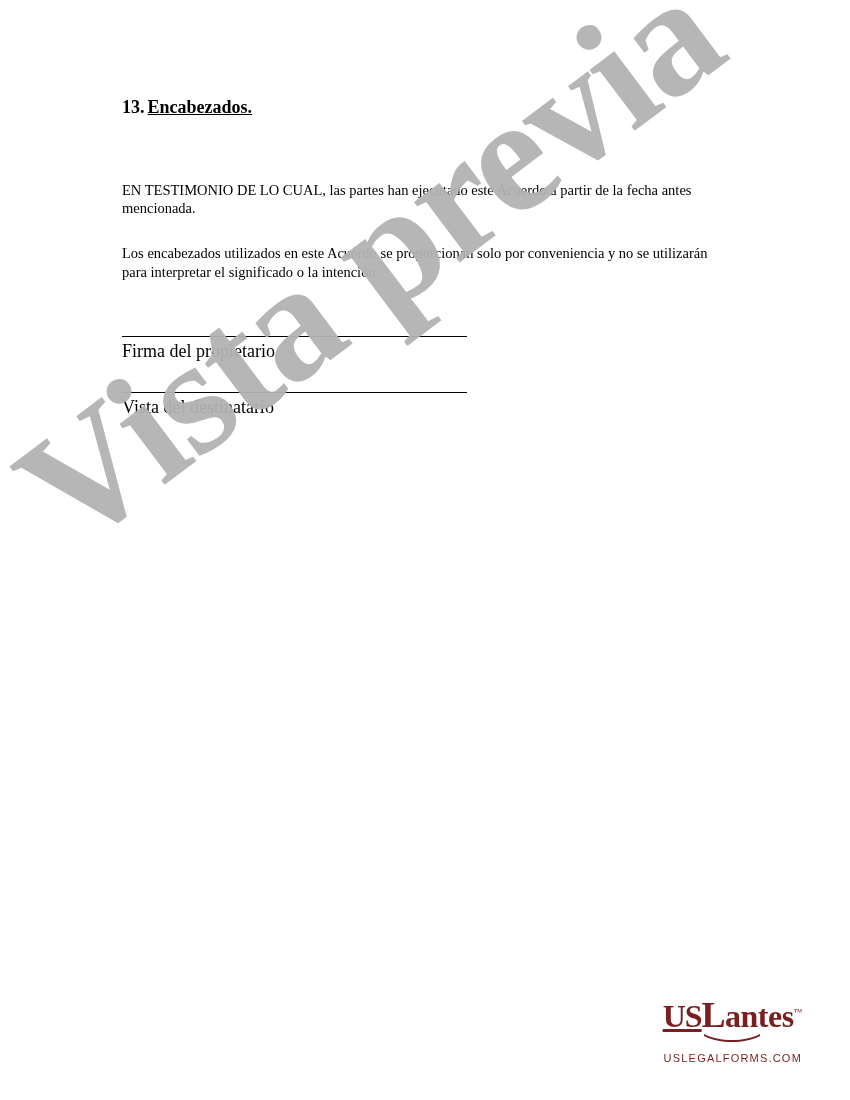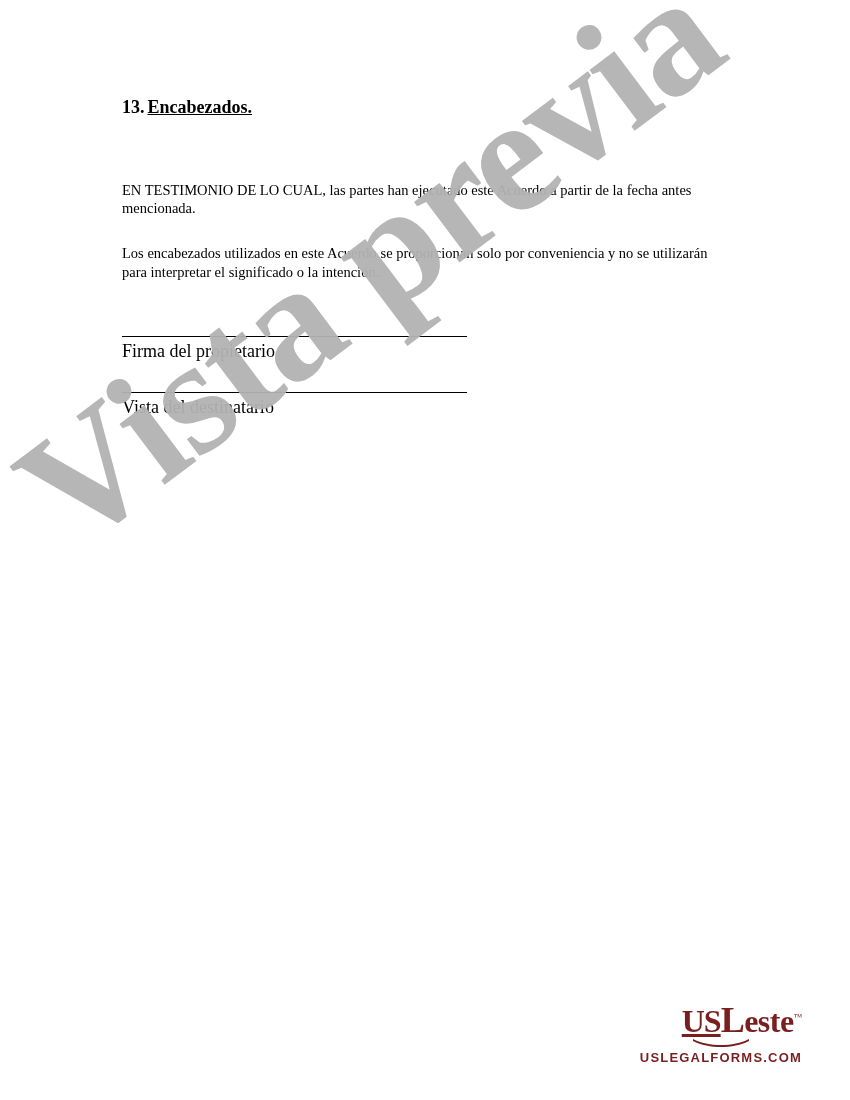--- a/index.html
+++ b/index.html
@@ -133,25 +133,25 @@
   }
   .logo-swoosh {
     display: block;
     margin-top: -2px;
     height: 12px;
     text-align: center;
   }
   .logo-swoosh svg { display: inline-block; }
   .logo-sub {
     font-family: "Liberation Sans", sans-serif;
-    font-size: 13px;
-    font-weight: 700;
+    font-size: 11px;
+    font-weight: 400;
     color: #7a1f1f;
     letter-spacing: 1.2px;
-    margin-top: 3px;
+    margin-top: 10px;
   }
 </style>
 </head>
 <body>
 
 <div class="page">
 
   <div class="content">
 
     <p class="clause-heading">
@@ -172,21 +172,21 @@
       <div class="sig-label">Vista del destinatario</div>
     </div>
 
   </div>
 
   <div class="watermark">
     <div class="watermark-text">Vista previa</div>
   </div>
 
   <div class="logo">
-    <div class="logo-main"><span class="us">US</span><span class="l">L</span><span>este</span><span class="logo-tm">™</span></div>
+    <div class="logo-main"><span class="us">US</span><span class="l">L</span><span>antes</span><span class="logo-tm">™</span></div>
     <div class="logo-swoosh">
       <svg width="60" height="12" viewBox="0 0 60 12">
         <path d="M2 2 C 18 10, 42 10, 58 2 L 58 4 C 42 12, 18 12, 2 4 Z" fill="#7a1f1f"></path>
       </svg>
     </div>
     <div class="logo-sub">USLEGALFORMS.COM</div>
   </div>
 
 </div>
 

